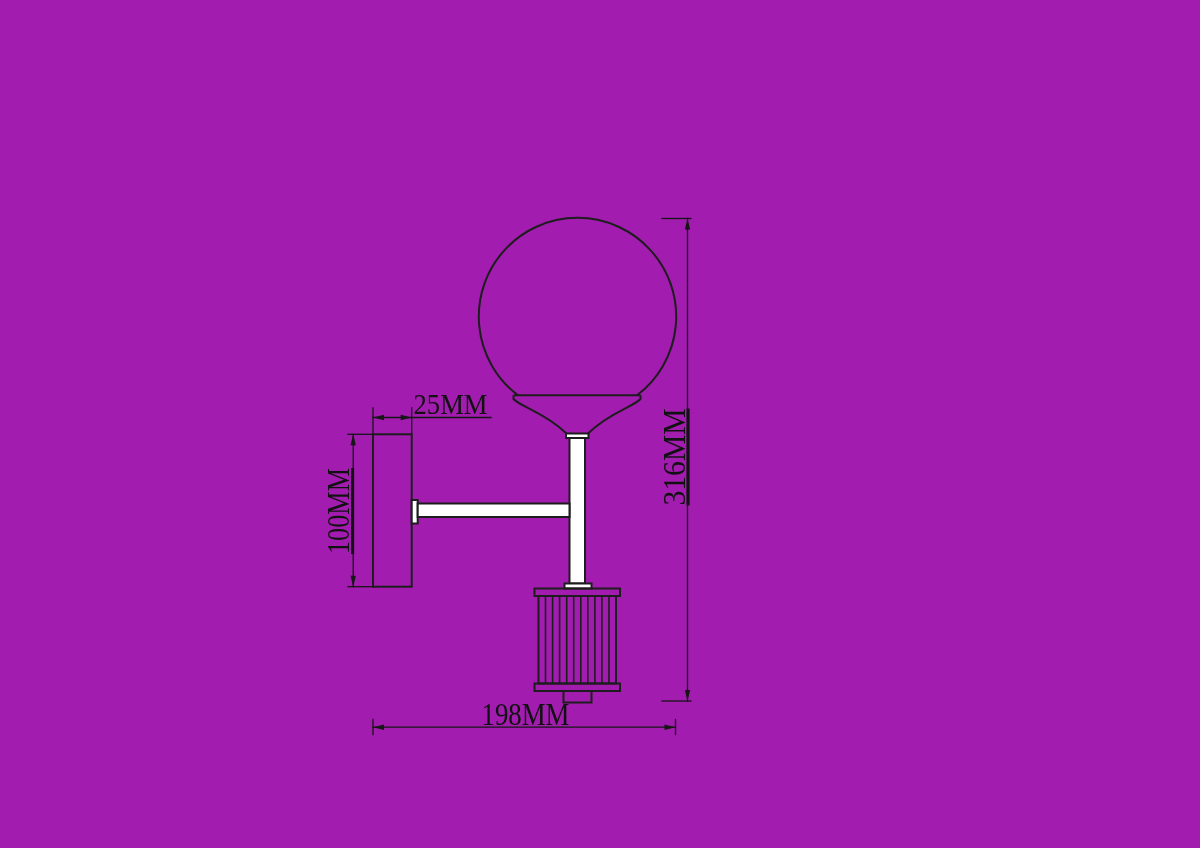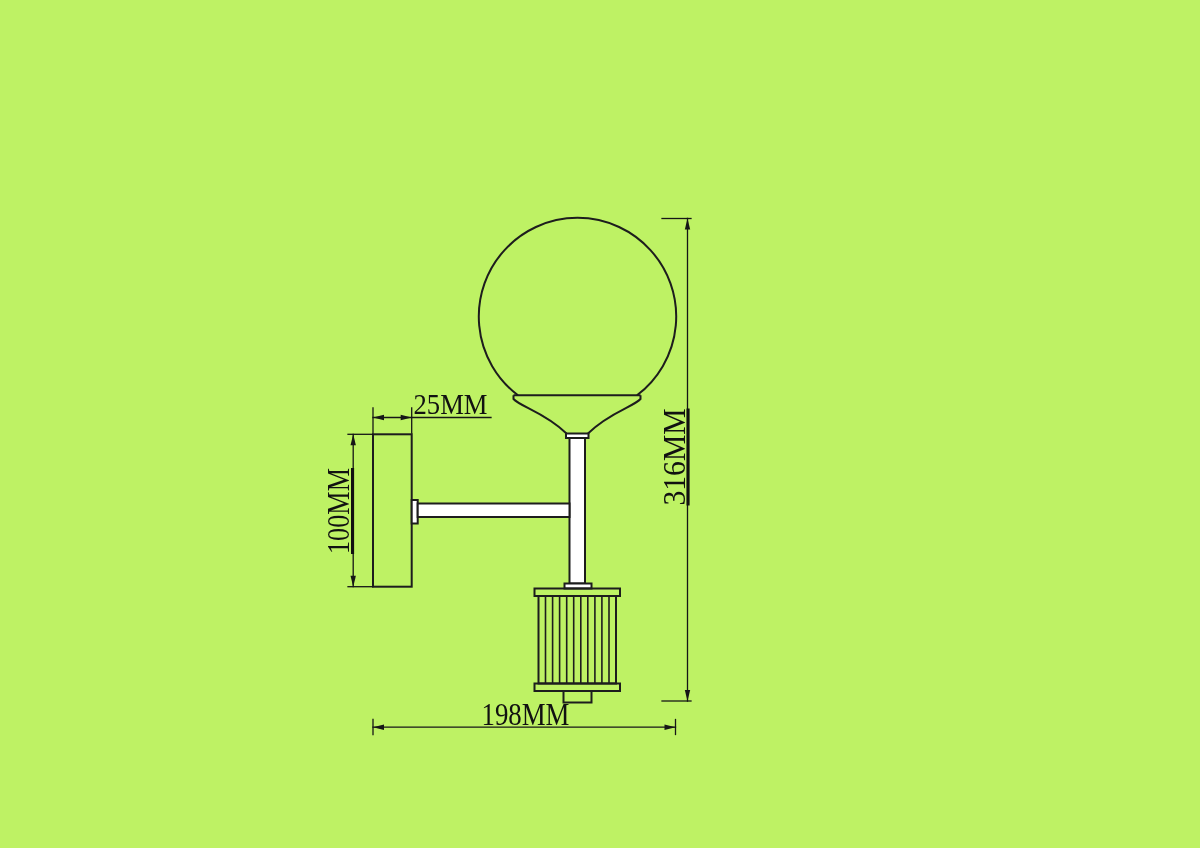--- a/index.html
+++ b/index.html
@@ -4,21 +4,21 @@
 <style>
   html, body {
     margin: 0;
     padding: 0;
     background: #ffffff;
   }
   .canvas {
     position: relative;
     width: 1200px;
     height: 848px;
-    background: #bef264;
+    background: #a21caf;
     overflow: hidden;
     font-family: "Liberation Serif", "DejaVu Serif", serif;
   }
   svg { display: block; }
   .lamp-stroke {
     stroke: #1d1d1d;
     stroke-width: 2;
     fill: none;
   }
   .lamp-fill {

